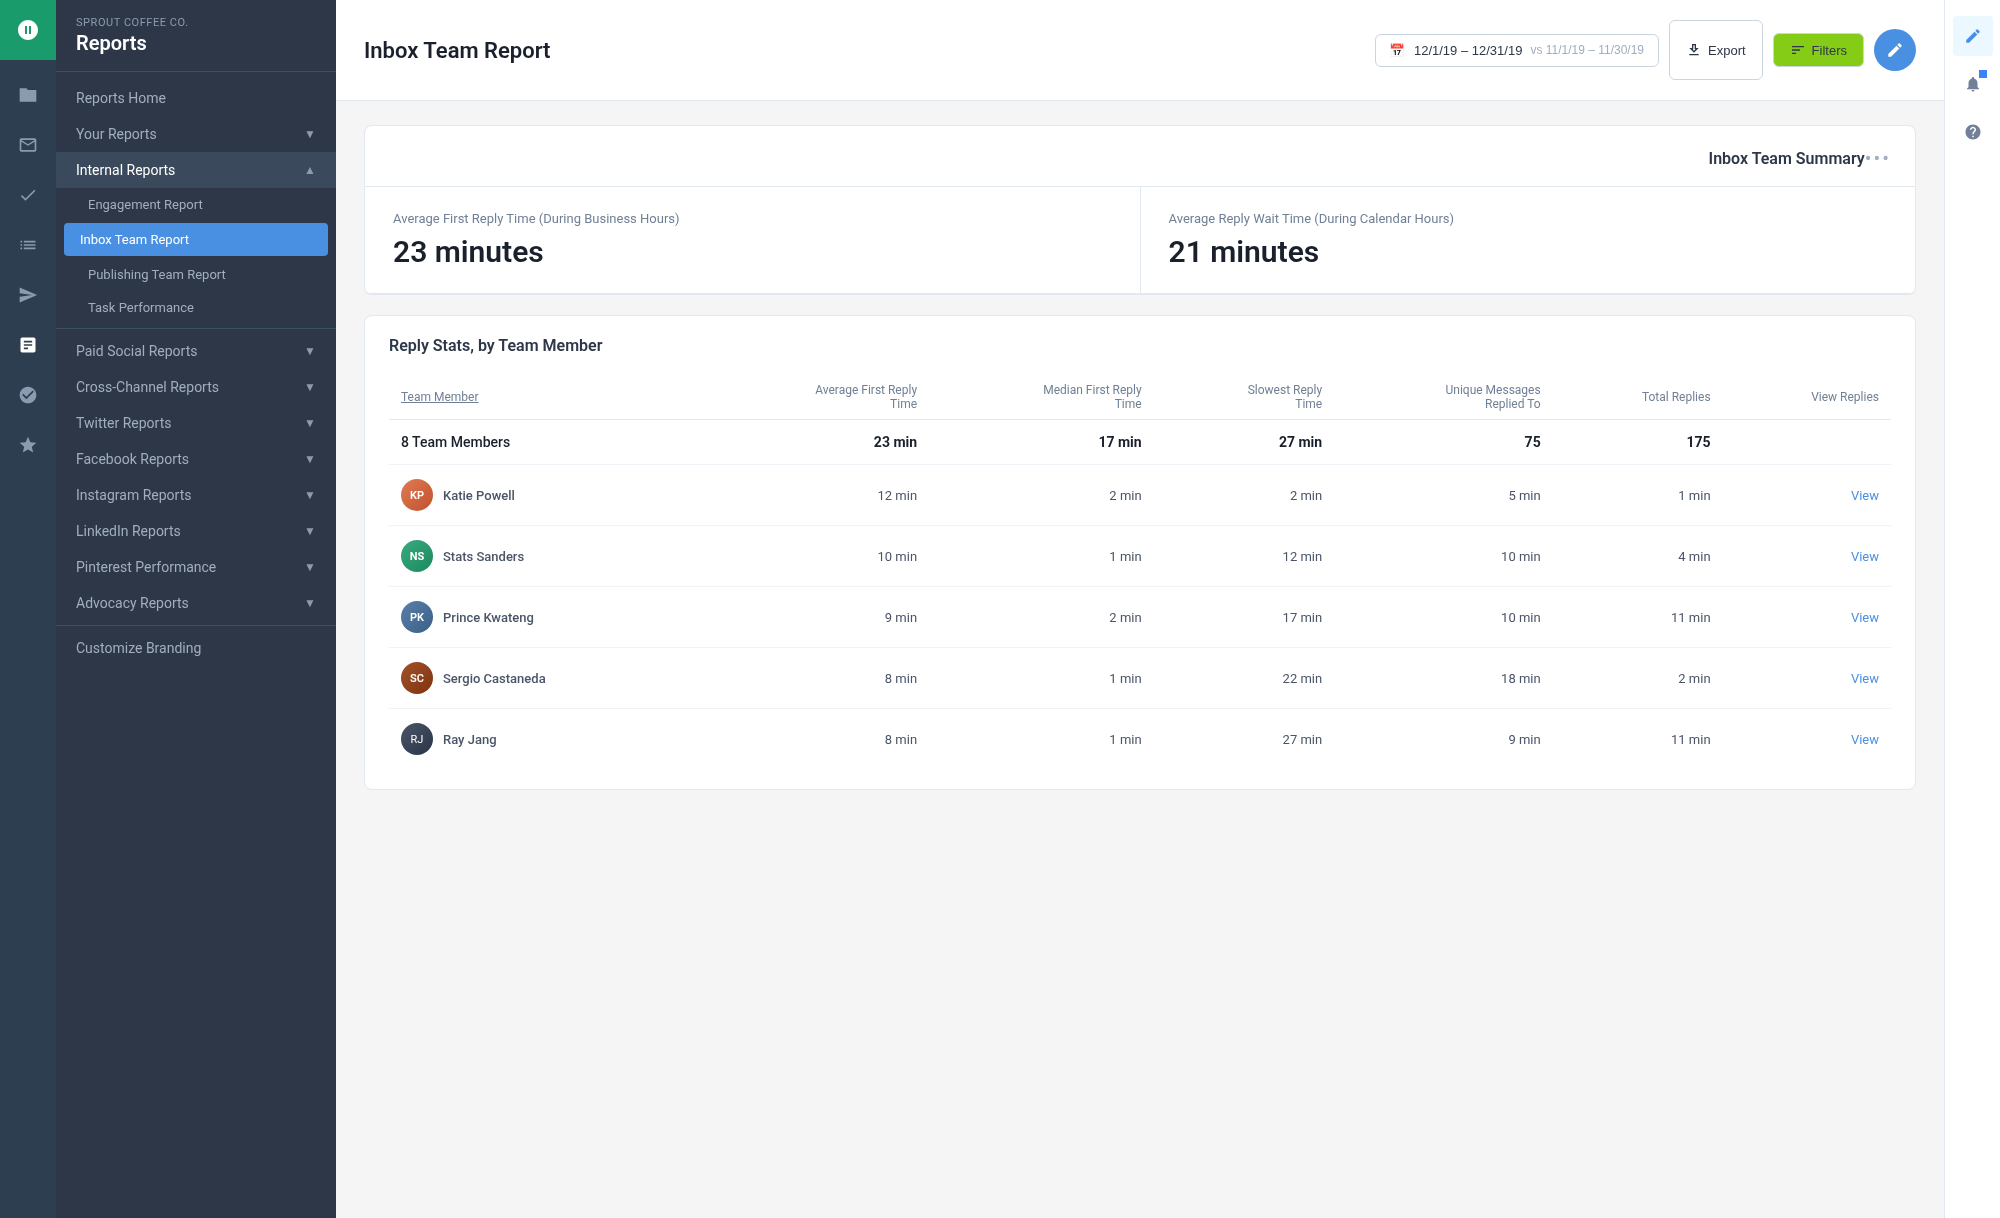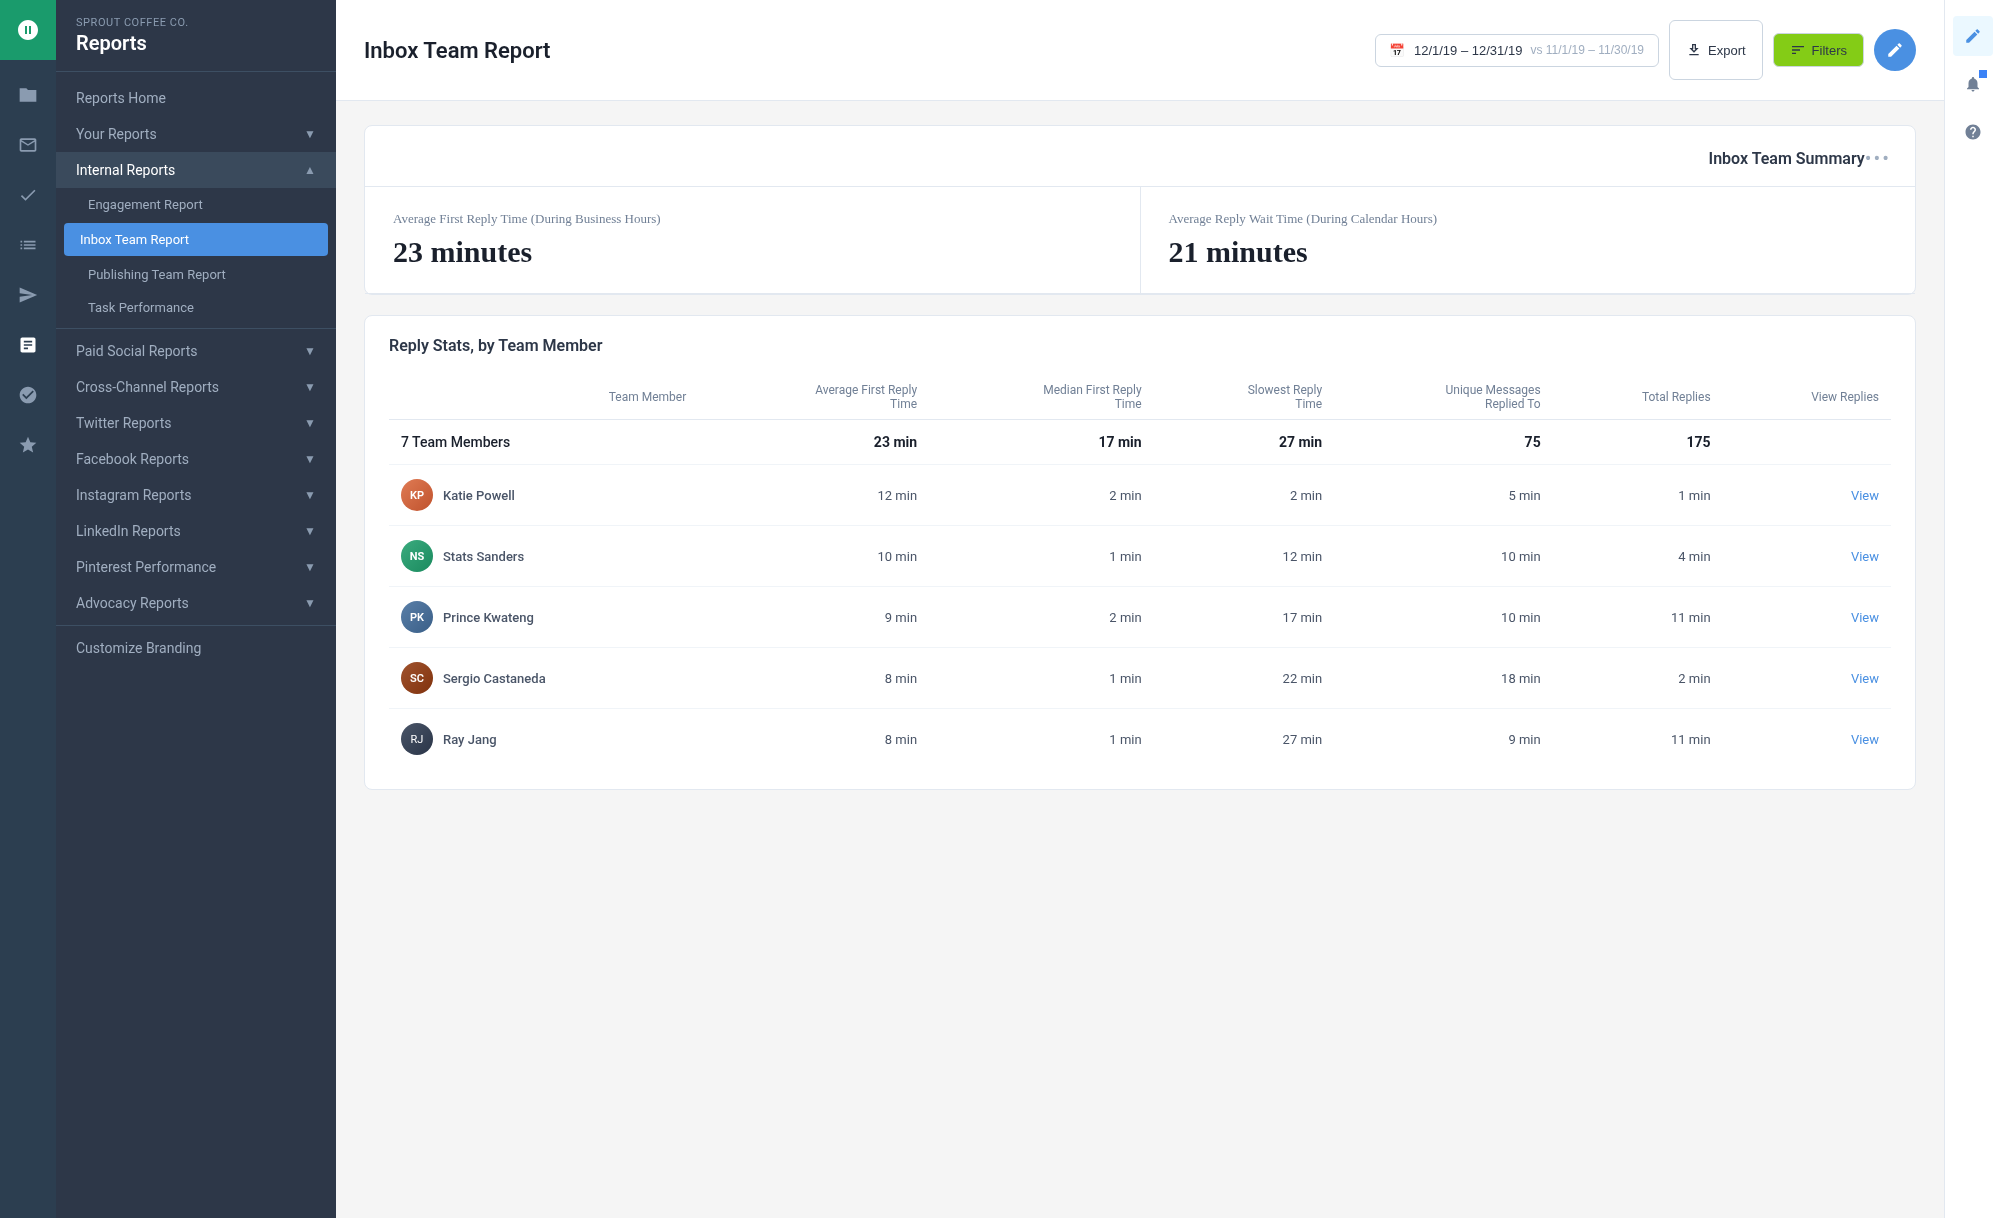--- a/index.html
+++ b/index.html
@@ -199,21 +199,20 @@
 
     
     .summary-stats {
       display: flex;
       border-bottom: 1px solid #e2e8f0;
     }
     .stat-block {
       flex: 1;
       padding: 24px 28px;
       border-right: 1px solid #e2e8f0;
-      font-family: Liberation Serif, serif;
     }
     .stat-block:last-child { border-right: none; }
     .stat-label {
       font-size: 13px;
       color: #718096;
       margin-bottom: 8px;
     }
     .stat-value {
       font-size: 30px;
       font-weight: 600;
@@ -453,33 +452,33 @@
         </div>
       </div>
     </div>
 
     <div class="card">
       <div class="table-section">
         <div class="table-title">Reply Stats, by Team Member</div>
         <table>
           <thead>
             <tr>
-              <th style="text-align:right;">Team Member</th>
+              <th style="text-align:left;text-decoration:underline;">Team Member</th>
               <th>Average First Reply<br>Time</th>
               <th>Median First Reply<br>Time</th>
               <th>Slowest Reply<br>Time</th>
               <th>Unique Messages<br>Replied To</th>
               <th>Total Replies</th>
               <th>View Replies</th>
             </tr>
           </thead>
           <tbody id="table-body">
 
             <tr class="summary-row">
-              <td>7 Team Members</td>
+              <td>8 Team Members</td>
               <td>23 min</td>
               <td>17 min</td>
               <td>27 min</td>
               <td>75</td>
               <td>175</td>
               <td></td>
             </tr>
           <tr>
     <td>
       <div class="team-member-cell">

